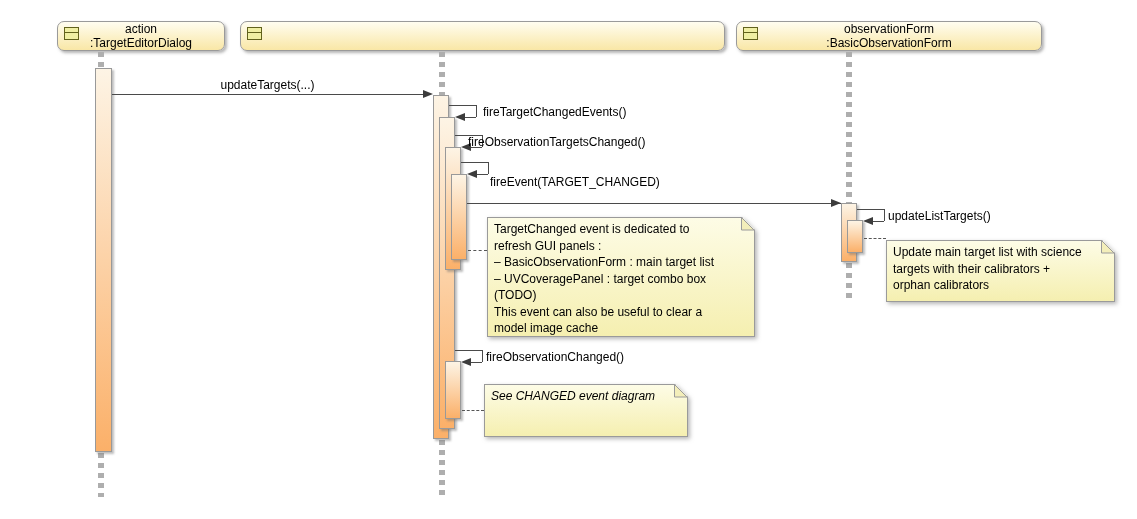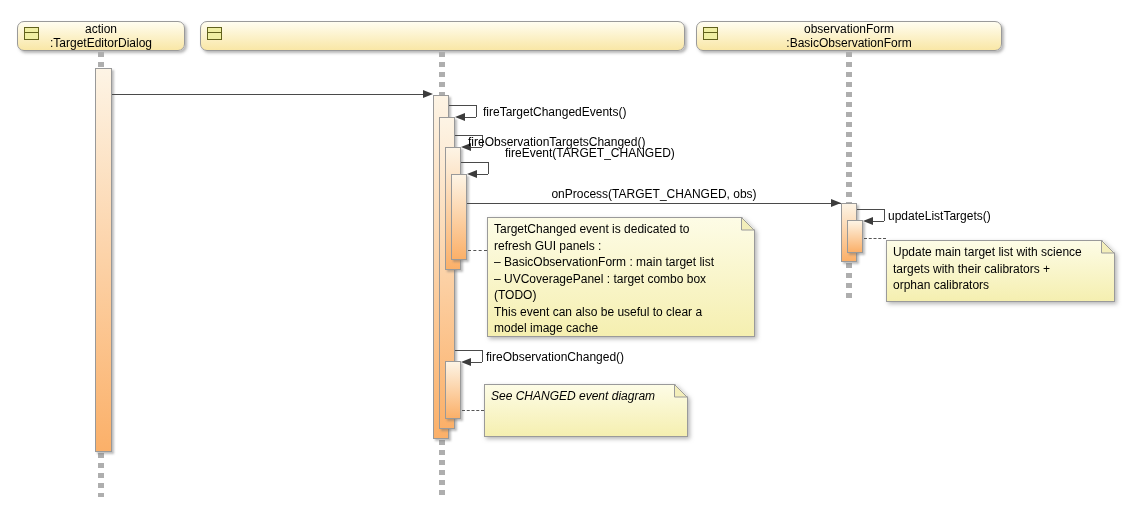--- a/index.html
+++ b/index.html
@@ -7,21 +7,21 @@
     position:relative;width:1137px;height:519px;background:#ffffff;
     font-family:"Liberation Sans",sans-serif;color:#000;overflow:hidden;
   }
   
   .participant{
     position:absolute;height:30px;box-sizing:border-box;
     border:1px solid #9a9a9a;border-radius:7px;
     background:linear-gradient(180deg,#fffdf0 0%,#f9e7a6 100%);
     box-shadow:2px 2px 3px rgba(110,110,110,.5);
     display:flex;align-items:center;justify-content:center;
-    text-align:center;font-size:12px;line-height:14px;
+    text-align:center;font-size:12px;line-height:14px;margin-left:40px;
   }
   .obj-icon{
     position:absolute;left:6px;top:5px;width:15px;height:13px;box-sizing:border-box;
     background:#f0efa2;border:1px solid #62621c;
   }
   .obj-icon::after{
     content:'';position:absolute;left:0;right:0;top:4px;border-top:1px solid #62621c;
   }
   
   .lifeline{
@@ -94,42 +94,42 @@
 
   <div class="bar" style="left:95px;top:68px;width:17px;height:384px;"></div>
   <div class="bar" style="left:433px;top:95px;height:344px;"></div>
   <div class="bar" style="left:439px;top:117px;height:312px;"></div>
   <div class="bar" style="left:445px;top:147px;height:123px;"></div>
   <div class="bar" style="left:451px;top:174px;height:86px;"></div>
   <div class="bar" style="left:445px;top:361px;height:58px;"></div>
   <div class="bar" style="left:841px;top:203px;height:59px;"></div>
   <div class="bar" style="left:847px;top:220px;height:33px;"></div>
 
+  <div class="msg-label center" style="left:112px;top:79px;width:311px;">updateTargets(...)</div>
   <div class="msg-h" style="left:112px;top:94px;width:312px;"></div>
   <div class="ah-r" style="left:423px;top:90px;"></div>
 
   <div class="msg-h" style="left:449px;top:105px;width:27px;"></div>
   <div class="msg-v" style="left:476px;top:105px;height:12px;"></div>
   <div class="msg-h" style="left:464px;top:117px;width:12px;"></div>
   <div class="ah-l" style="left:455px;top:113px;"></div>
   <div class="msg-label" style="left:483px;top:106px;">fireTargetChangedEvents()</div>
 
   <div class="msg-h" style="left:455px;top:135px;width:27px;"></div>
   <div class="msg-v" style="left:482px;top:135px;height:12px;"></div>
   <div class="msg-h" style="left:470px;top:147px;width:12px;"></div>
   <div class="ah-l" style="left:461px;top:143px;"></div>
   <div class="msg-label" style="left:468px;top:136px;">fireObservationTargetsChanged()</div>
 
   <div class="msg-h" style="left:461px;top:162px;width:27px;"></div>
   <div class="msg-v" style="left:488px;top:162px;height:12px;"></div>
   <div class="msg-h" style="left:476px;top:174px;width:12px;"></div>
   <div class="ah-l" style="left:467px;top:170px;"></div>
-  <div class="msg-label" style="left:490px;top:147px;margin-left:15px;">fireEvent(TARGET_CHANGED)</div>
+  <div class="msg-label" style="left:490px;top:176px;">fireEvent(TARGET_CHANGED)</div>
 
-  <div class="msg-label center" style="left:467px;top:188px;width:374px;">onProcess(TARGET_CHANGED, obs)</div>
   <div class="msg-h" style="left:467px;top:203px;width:374px;"></div>
   <div class="ah-r" style="left:831px;top:199px;"></div>
 
   <div class="msg-h" style="left:857px;top:209px;width:27px;"></div>
   <div class="msg-v" style="left:884px;top:209px;height:12px;"></div>
   <div class="msg-h" style="left:872px;top:221px;width:12px;"></div>
   <div class="ah-l" style="left:863px;top:217px;"></div>
   <div class="msg-label" style="left:888px;top:210px;">updateListTargets()</div>
 
   <div class="msg-h" style="left:455px;top:350px;width:27px;"></div>

